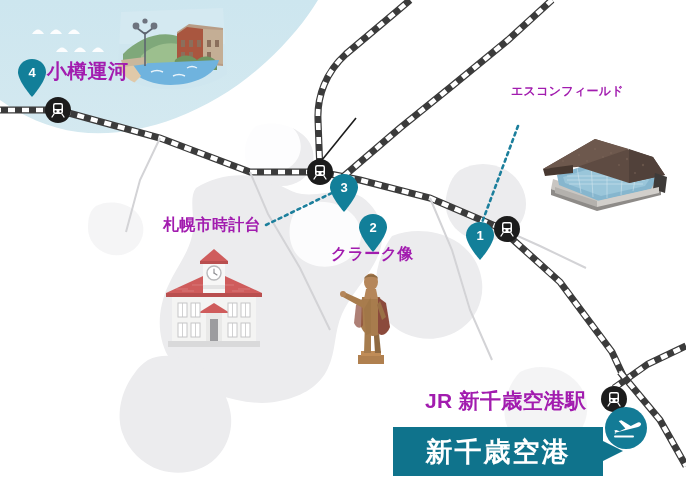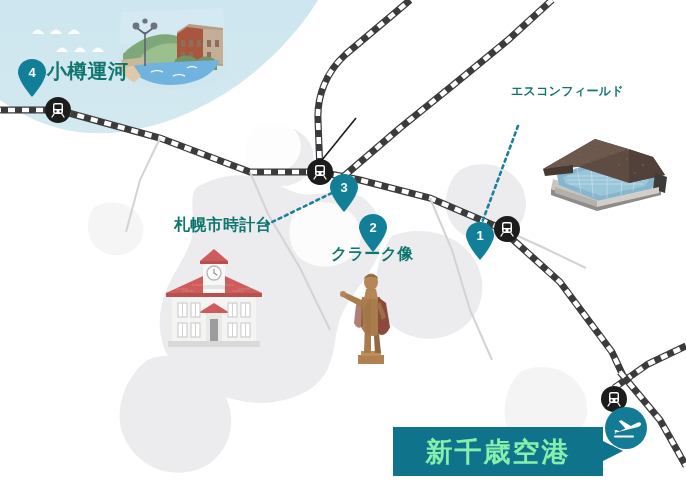--- a/index.html
+++ b/index.html
@@ -15,33 +15,33 @@
   }
   #map svg.layer{
     position:absolute;left:0;top:0;width:686px;height:503px;
     display:block;
   }
 
   
   .lbl{
     position:absolute;
     font-weight:bold;
-    color:#0f766e;
+    color:#a21caf;
     white-space:nowrap;
     line-height:1.18;
     letter-spacing:0.3px;
   }
   .lbl-otaru-st{left:44px;top:125px;font-size:23px;}
   .lbl-sapporo-st{left:337px;top:100px;font-size:23px;}
   .lbl-kitahiro-st{left:521px;top:222px;font-size:22px;}
   .lbl-chitose-st{left:425px;top:389px;font-size:21px;}
   .lbl-escon{left:511px;top:84px;font-size:12px;line-height:1.25;}
   .lbl-canal{left:47px;top:60px;font-size:20px;}
   .lbl-clark{left:331px;top:245px;font-size:16px;}
-  .lbl-clock{left:174px;top:216px;font-size:16px;}
+  .lbl-clock{left:163px;top:216px;font-size:16px;}
 
   
   .pin{
     position:absolute;
     width:28px;height:38px;
   }
   .pin .pin-shape{
     position:absolute;left:0;top:0;width:28px;height:38px;
   }
   .pin .pin-num{
@@ -75,21 +75,21 @@
   #plane-badge svg{position:absolute;left:0;top:0;}
 
   
   #airport-banner{
     position:absolute;left:393px;top:427px;
     width:210px;height:49px;
     background:#0f738c;
     display:flex;align-items:center;justify-content:center;
   }
   #airport-banner .txt{
-    color:#86efac;font-weight:bold;font-size:27px;letter-spacing:2px;
+    color:#ffffff;font-weight:bold;font-size:27px;letter-spacing:2px;
     white-space:nowrap;
   }
   #airport-tail{
     position:absolute;left:601px;top:440px;
     width:0;height:0;
     border-top:11px solid transparent;
     border-bottom:11px solid transparent;
     border-left:22px solid #0f738c;
   }
 
@@ -478,20 +478,21 @@
   <div class="pin" id="pin4">
     <svg class="pin-shape" viewBox="0 0 28 38">
       <path fill="#127f99" d="M14,38 C14,38 0,22 0,13.2 C0,5.9 6.3,0 14,0 C21.7,0 28,5.9 28,13.2 C28,22 14,38 14,38 Z"></path>
     </svg>
     <span class="pin-num">4</span>
   </div>
 
 
 
 
+  <div class="lbl lbl-chitose-st">JR 新千歳空港駅</div>
 
   <div class="lbl lbl-escon">
     <div>エスコンフィールド</div>
   </div>
 
   <div class="lbl lbl-canal">小樽運河</div>
 
   <div class="lbl lbl-clark">クラーク像</div>
 
   <div class="lbl lbl-clock">札幌市時計台</div>

